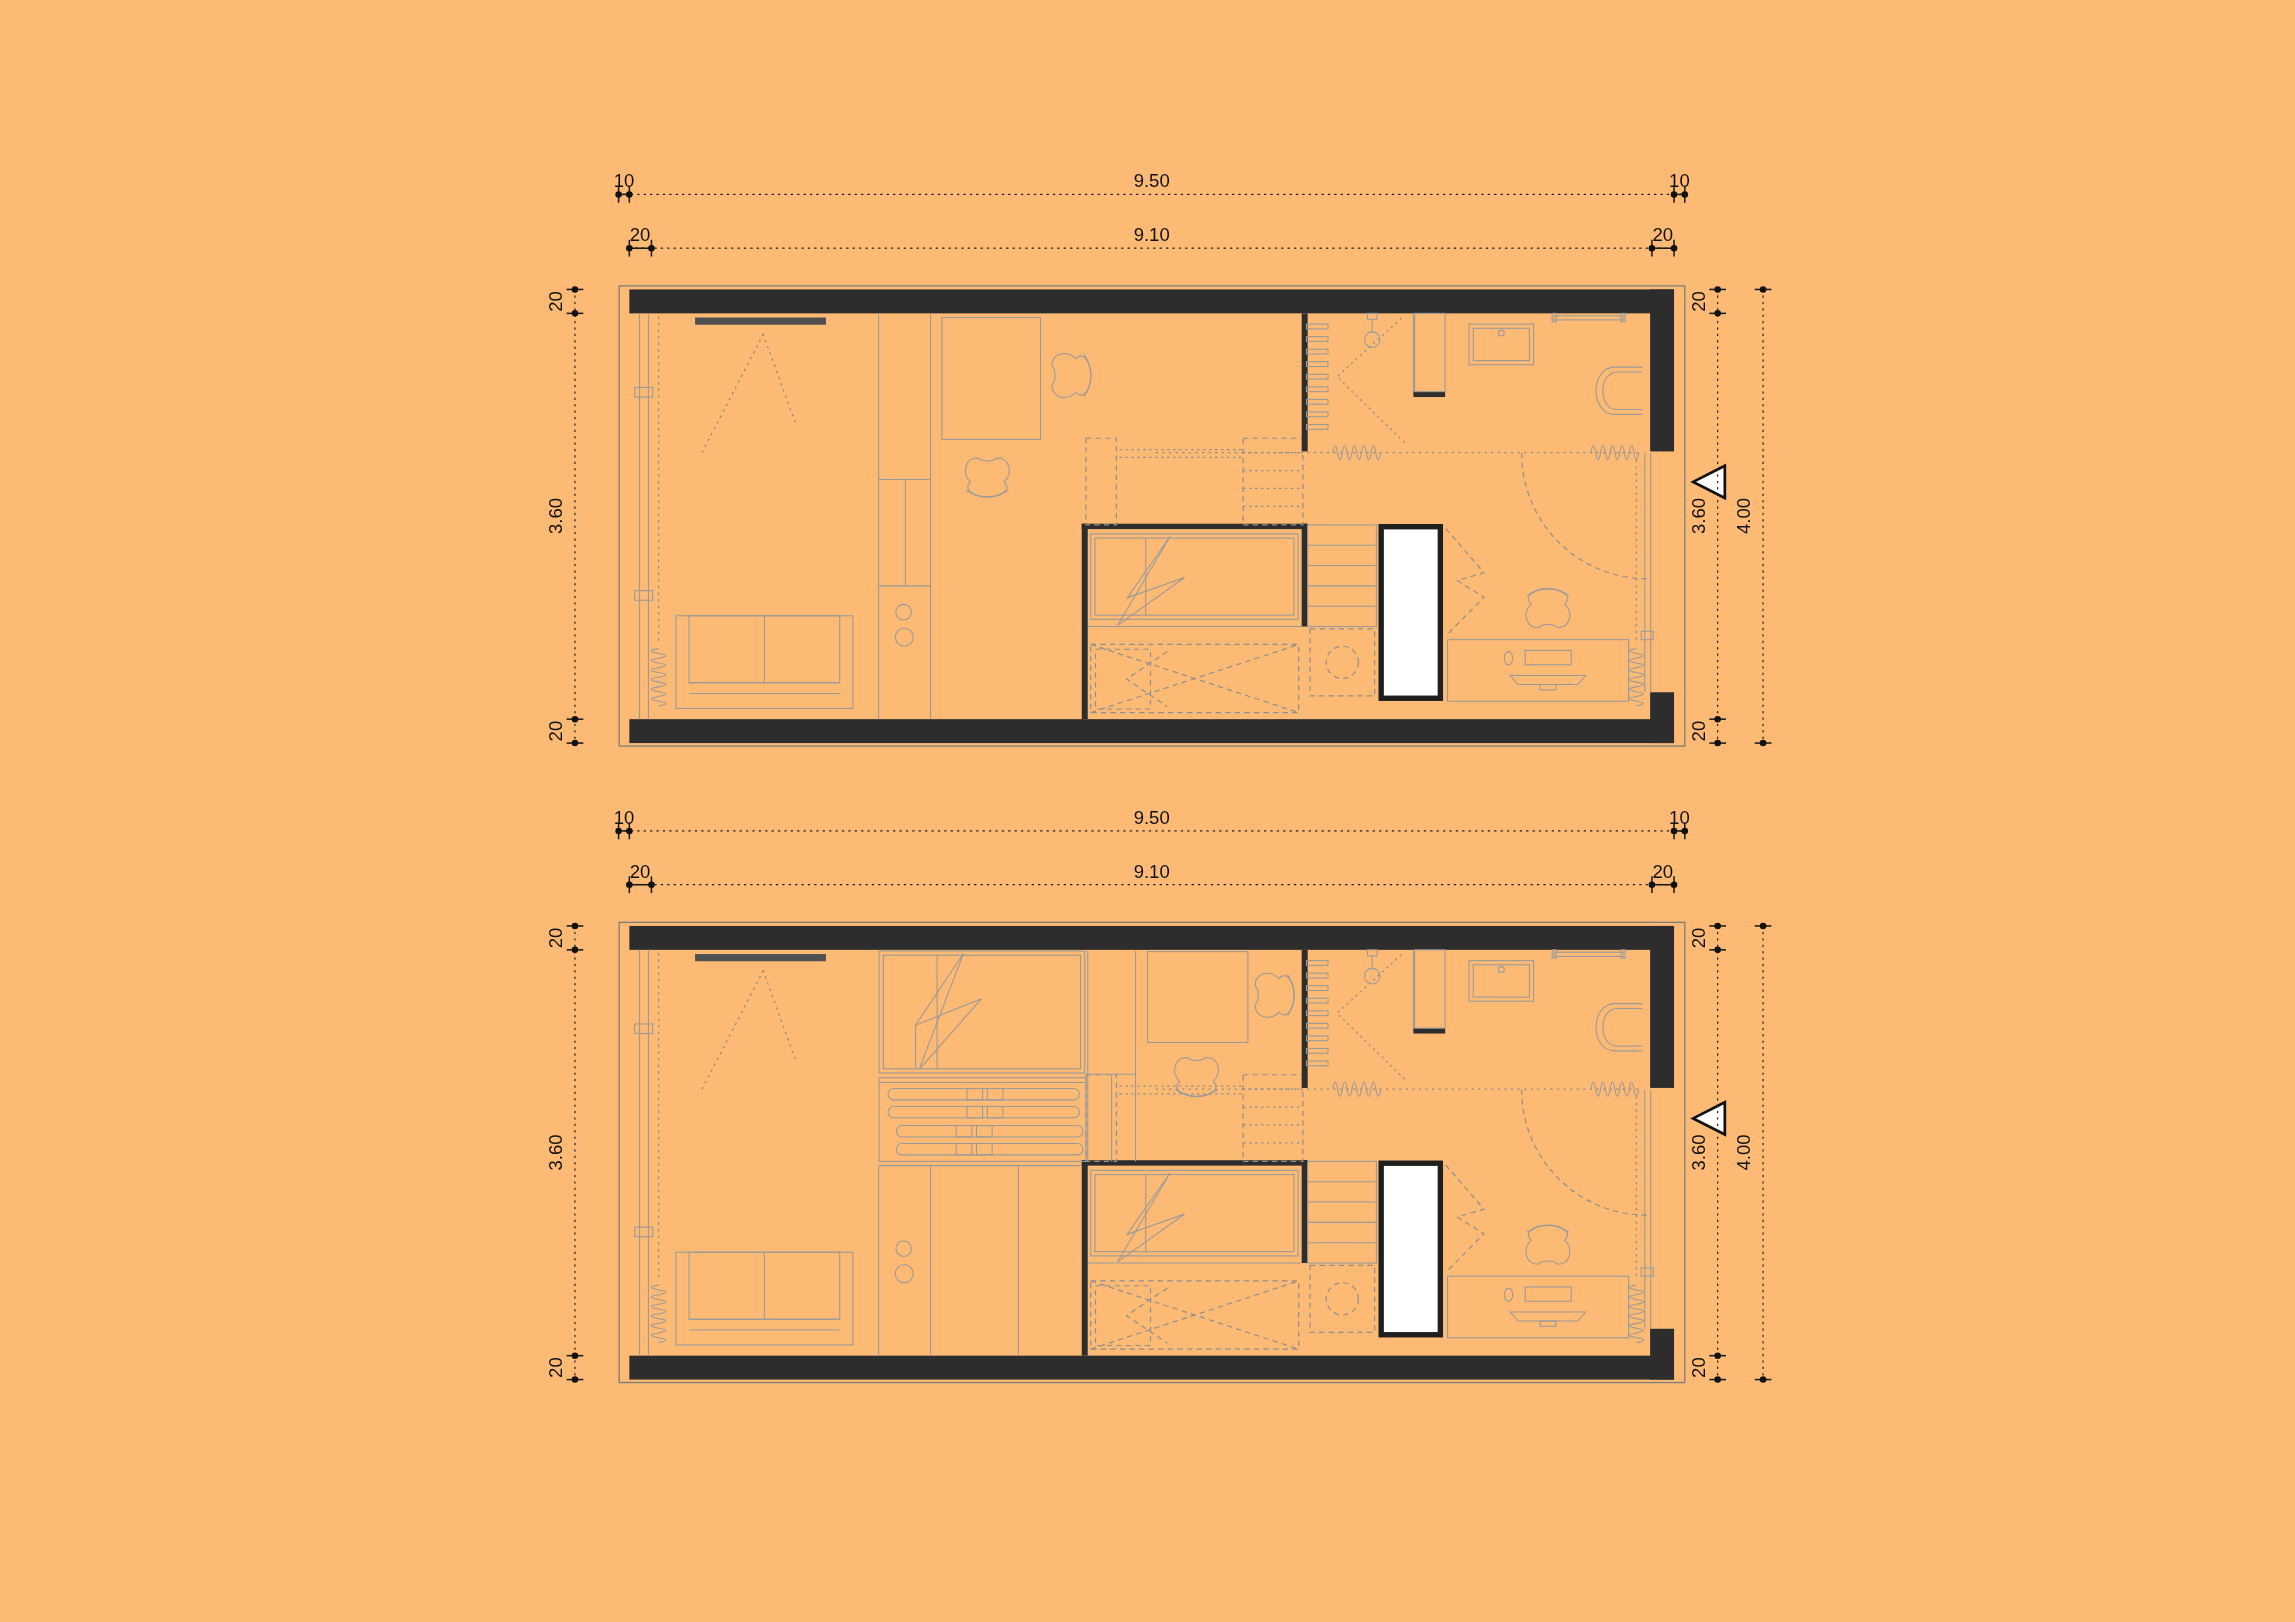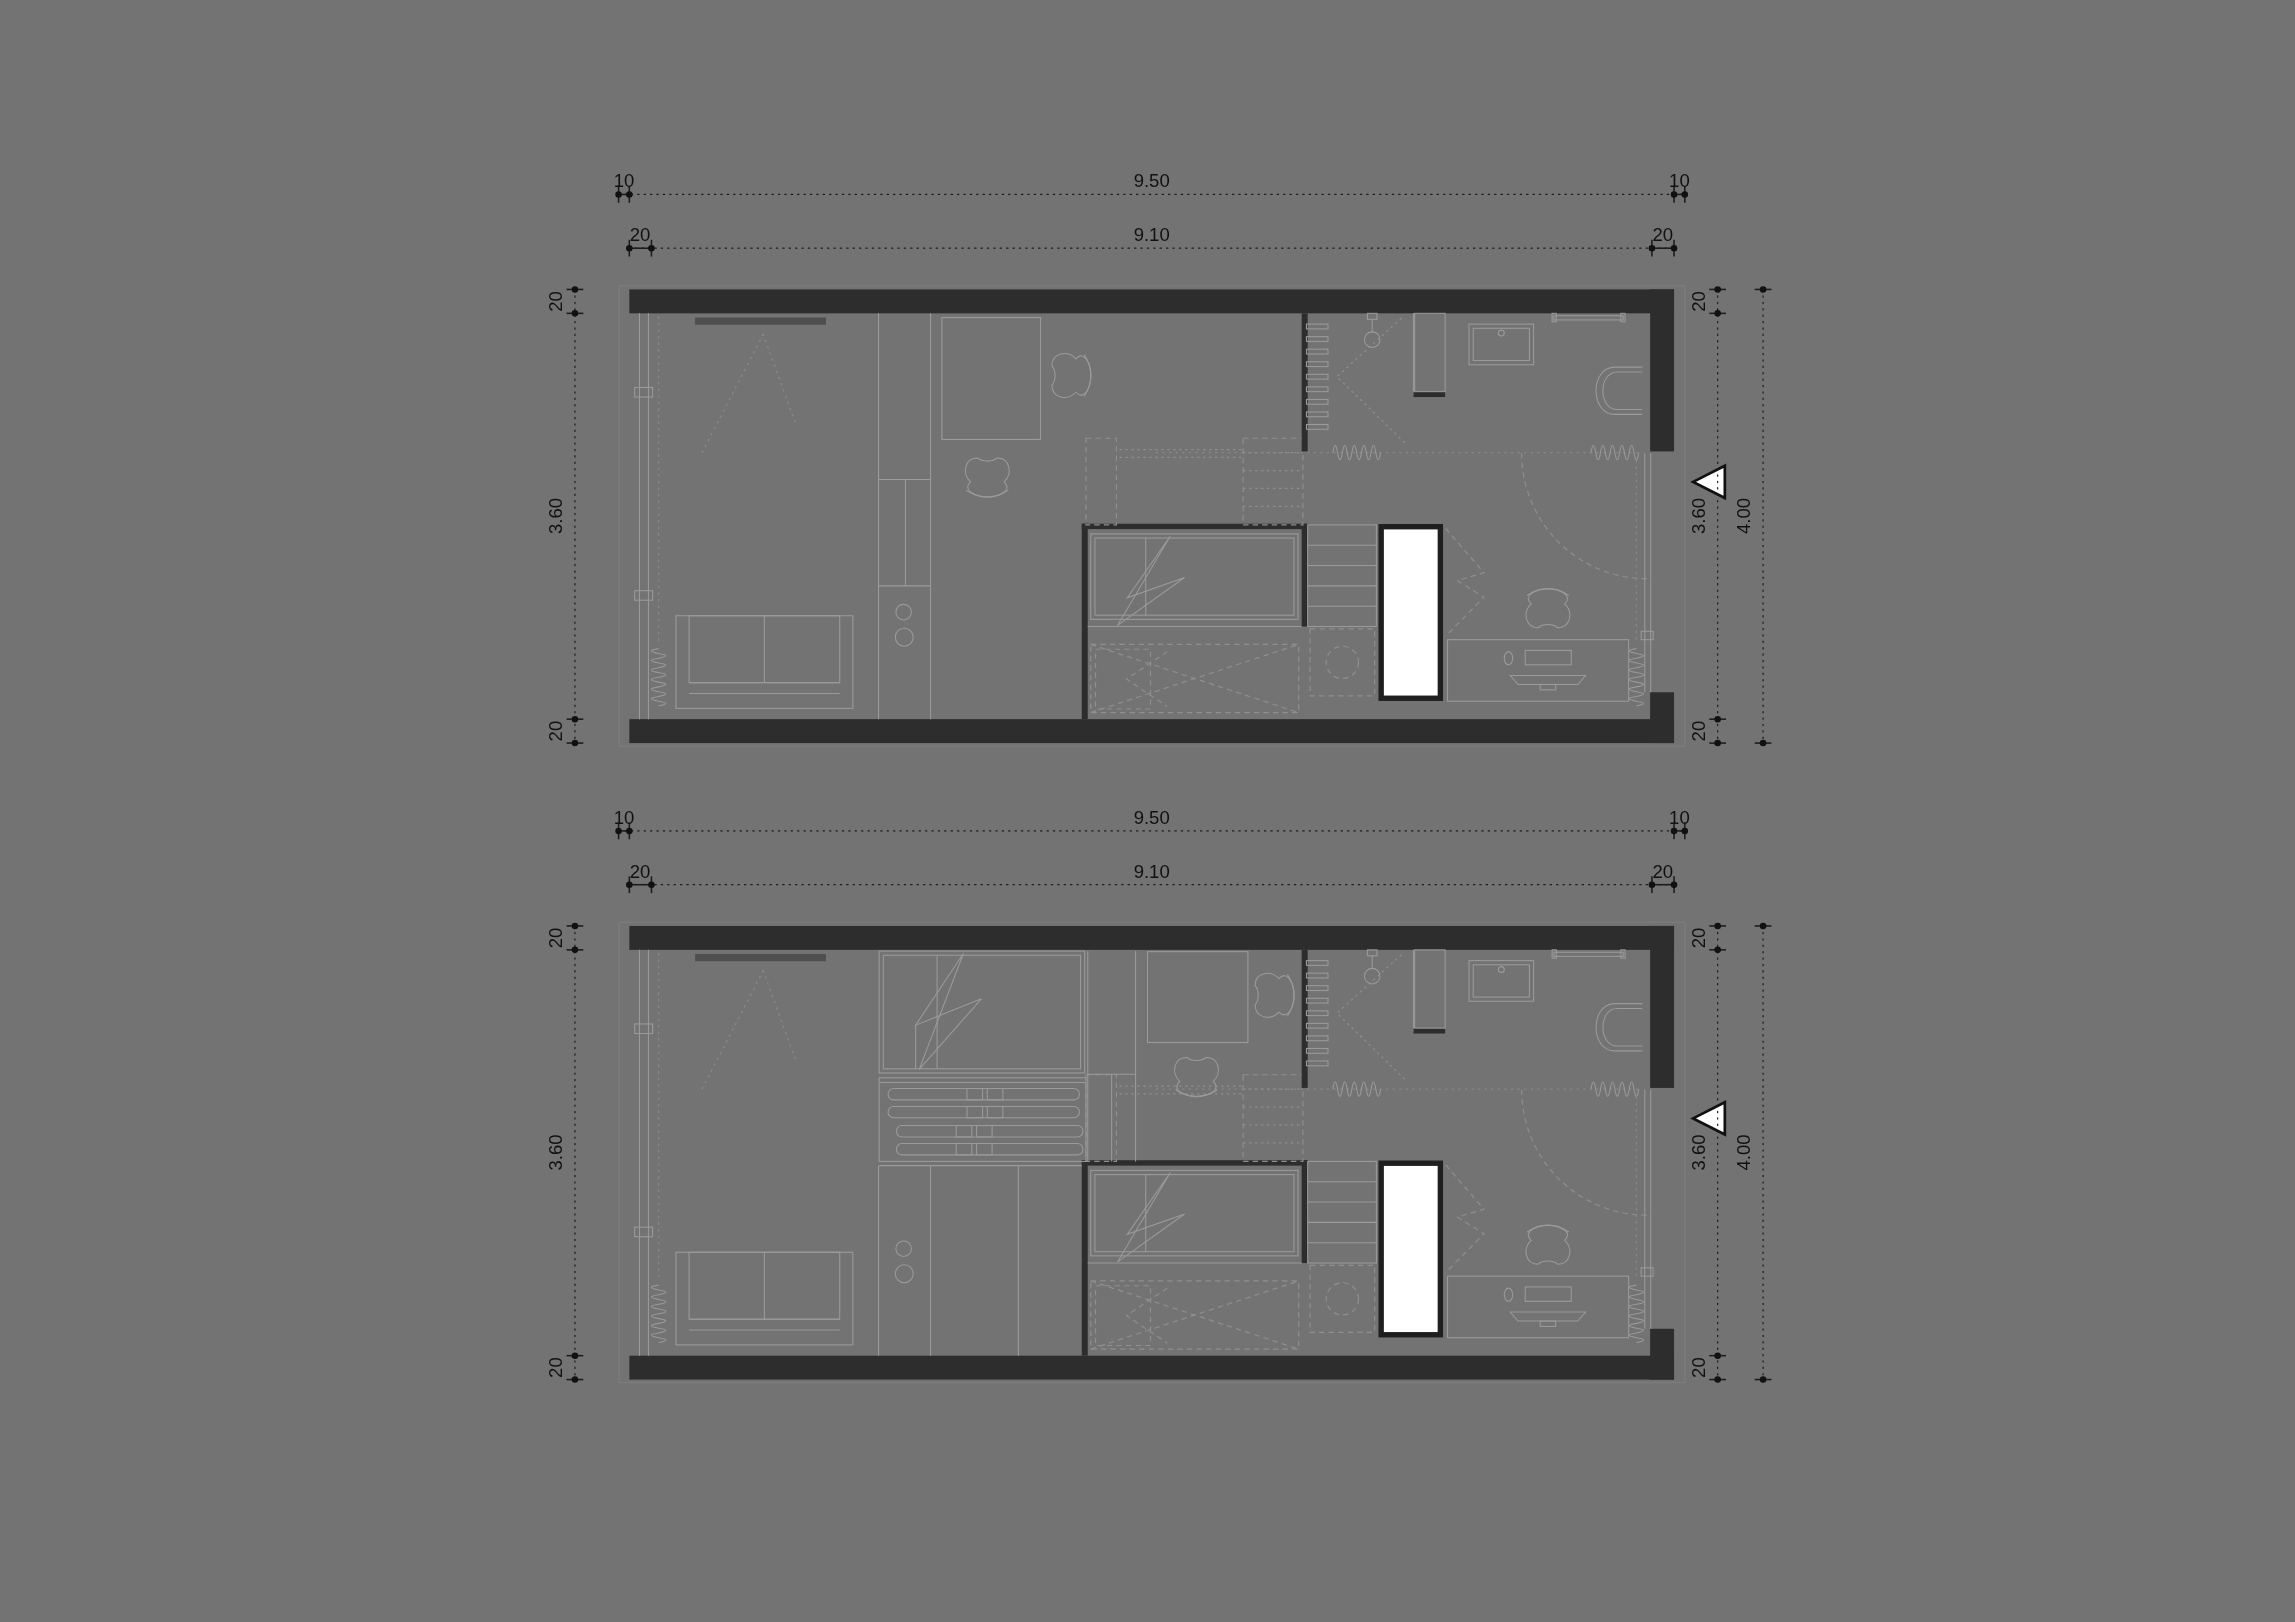--- a/index.html
+++ b/index.html
@@ -1,16 +1,16 @@
 <!DOCTYPE html>
 <html style="font-size:9.6px"><head>
 <meta charset="utf-8">
 <style>
   html,body{margin:0;padding:0;background:#ffffff;}
-  #stage{position:relative;width:2295px;height:1623px;background:#737373;overflow:hidden;
+  #stage{position:relative;width:2295px;height:1623px;background:#fdba74;overflow:hidden;
          font-family:"Liberation Sans",sans-serif;}
   svg{position:absolute;left:0;top:0;}
   .w   {fill:#2d2d2d;stroke:none;}
   .wk  {fill:#ffffff;stroke:#1f1f1f;stroke-width:9;}
   .t   {fill:none;stroke:#9a9a9a;stroke-width:1.8;}
   .t2  {fill:none;stroke:#7c7c7c;stroke-width:2.2;}
   .d   {fill:none;stroke:#8f8f8f;stroke-width:2;stroke-dasharray:9 7;}
   .dd  {fill:none;stroke:#8f8f8f;stroke-width:2;stroke-dasharray:4 6;}
   .pt  {fill:none;stroke:#8a8a8a;stroke-width:2.2;stroke-dasharray:2 9;stroke-linecap:round;}
   .dim {fill:none;stroke:#1c1c1c;stroke-width:2;stroke-dasharray:2.2 8.5;stroke-linecap:round;}

